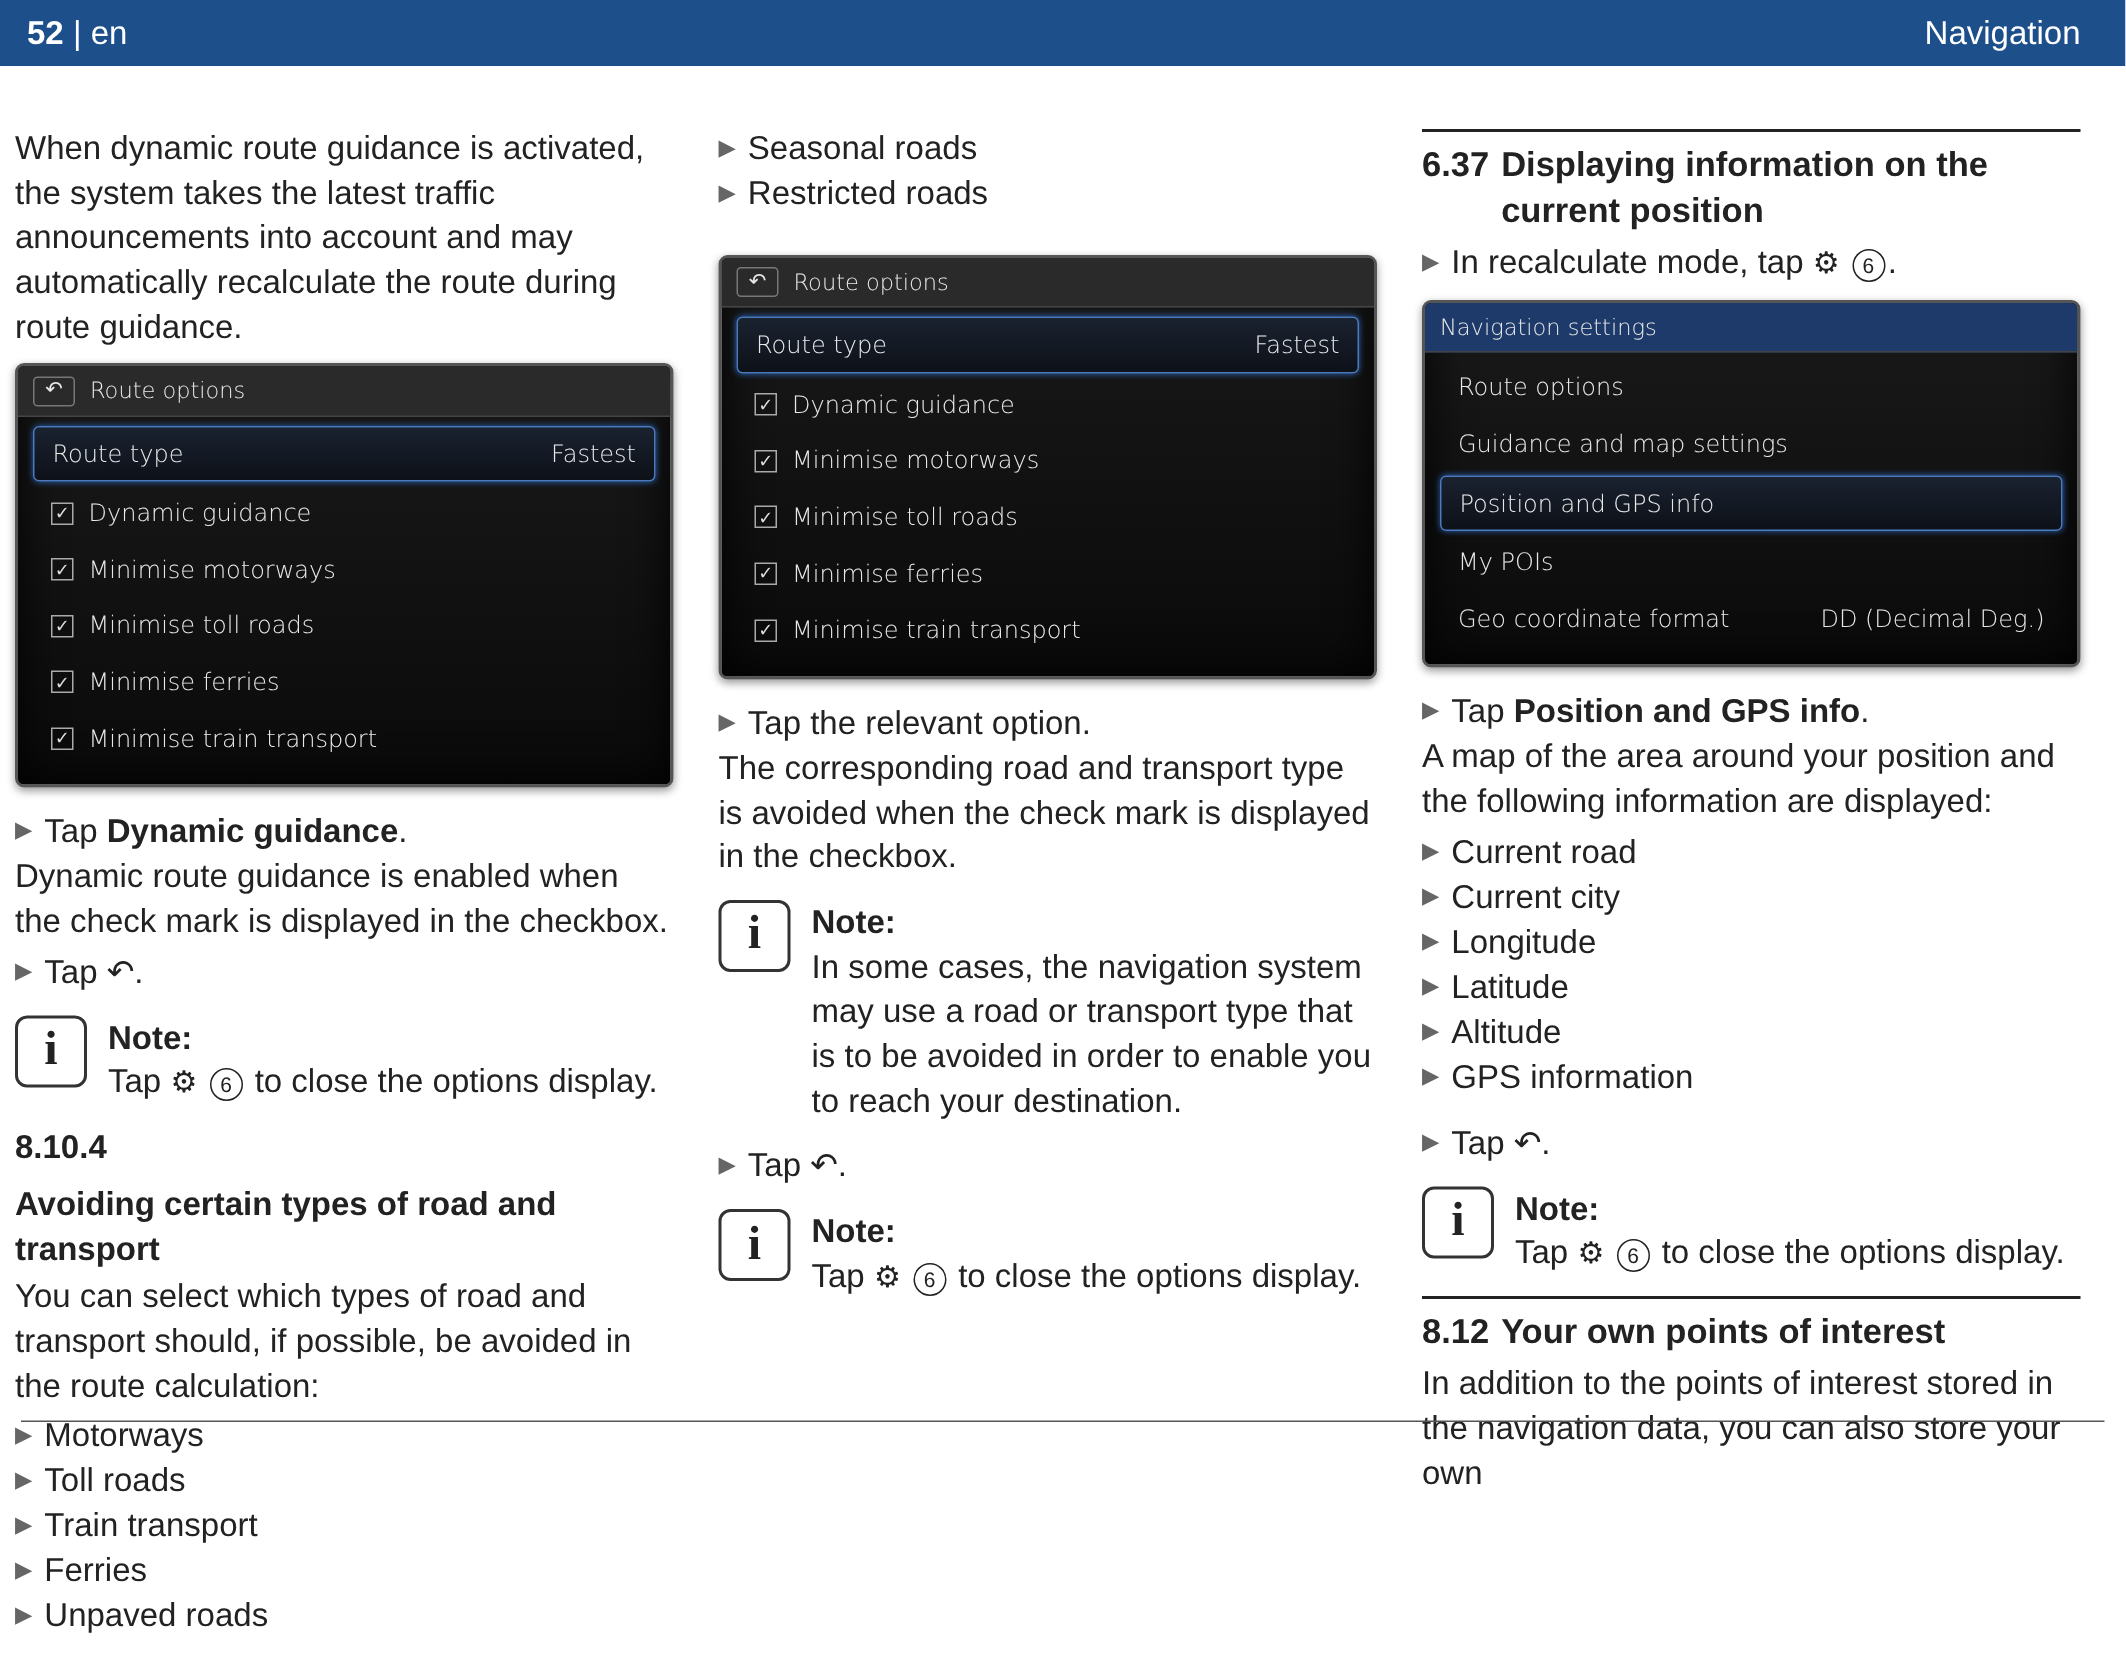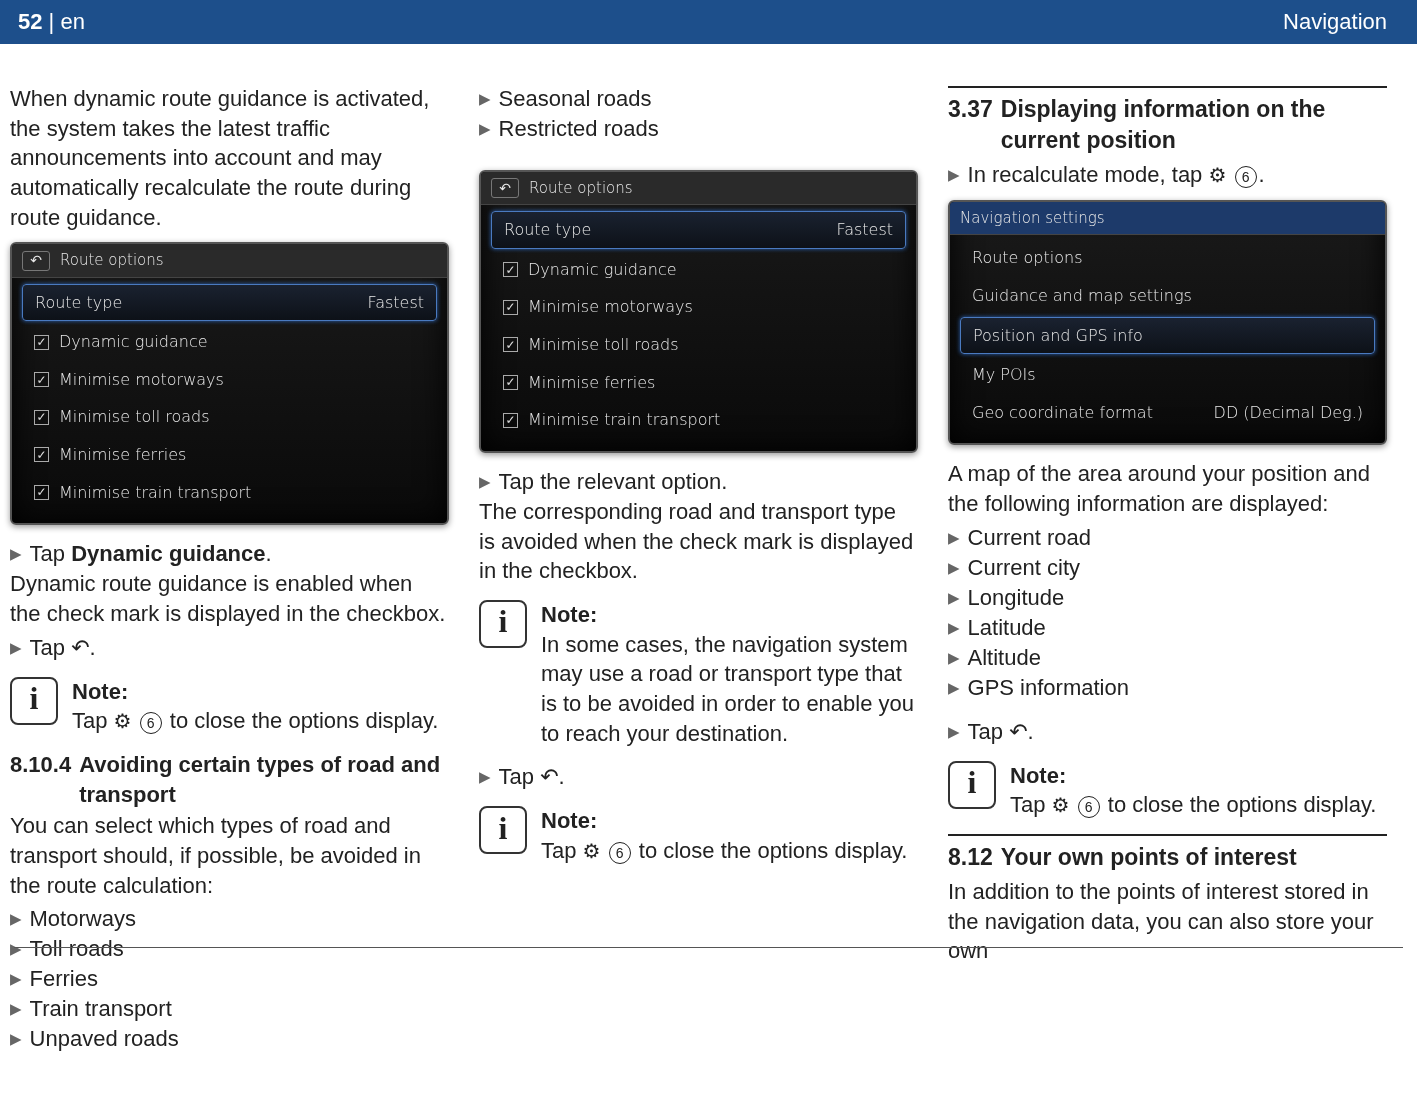--- a/index.html
+++ b/index.html
@@ -58,21 +58,21 @@
   .note-icon {
     width:48px; height:48px; border:2px solid #333; border-radius:8px;
     display:flex; align-items:center; justify-content:center;
     font-family: Georgia, serif; font-size:32px; font-weight:bold;
     flex-shrink:0;
   }
   .note-icon::before { content:"i"; position:relative; top:-2px; }
   .note-text { flex:1; }
   .note-text .ntitle { font-weight:700; }
 
-  .subhead { font-weight: 700; display:flex; gap:8px; margin-top:14px; margin-bottom:2px; }
+  .subhead { font-weight: 700; display:flex; gap:8px; margin-top:14px; margin-bottom:2px;flex-direction:column; }
   .subhead .num { font-weight:700; }
   .sec-divider { border-top: 2px solid #222; margin: 2px 0 6px 0; }
   .secheading { font-weight:700; font-size:23px; display:flex; gap:8px; margin-bottom:4px; }
   .secheading .snum { font-weight:700; }
 
   .gear-icon { font-size:20px; display:inline-block; }
   .circ-num {
     display:inline-flex; width:22px; height:22px; border:1.5px solid #222; border-radius:50%;
     align-items:center; justify-content:center; font-size:14px; line-height:1; margin:0 2px;
   }
@@ -169,25 +169,25 @@
   <div class="bullet-line">
           <span class="tri"></span>
           <span>Motorways</span>
         </div>
   <div class="bullet-line">
           <span class="tri"></span>
           <span>Toll roads</span>
         </div>
   <div class="bullet-line">
           <span class="tri"></span>
+          <span>Train transport</span>
+        </div>
+  <div class="bullet-line">
+          <span class="tri"></span>
           <span>Ferries</span>
-        </div>
-  <div class="bullet-line">
-          <span class="tri"></span>
-          <span>Train transport</span>
         </div>
   <div class="bullet-line">
           <span class="tri"></span>
           <span>Unpaved roads</span>
         </div>
 </div>
 
 <div class="col">
   <div class="bullet-line">
           <span class="tri"></span>
@@ -268,21 +268,21 @@
         <span>Tap </span><span class="gear-icon">⚙</span>
         <span class="circ-num">6</span><span> to close the options display.</span>
       </div>
     </div>
   </div>
 </div>
 
 <div class="col">
   <div class="sec-divider"></div>
   <div class="secheading">
-    <span class="snum">3.37</span>
+    <span class="snum">6.37</span>
     <span>Displaying information on the current position</span>
   </div>
   <div class="bullet-line">
     <span class="tri"></span>
     <span><span>In recalculate mode, tap </span><span class="gear-icon">⚙</span>
       <span class="circ-num">6</span>.</span>
   </div>
 
   <div class="device">
     <div class="dev-title" style="background:#1d3a6a;">
@@ -301,20 +301,24 @@
       <div class="dev-row plain">
               <span>My POIs</span>
             </div>
       <div class="dev-row plain">
         <span>Geo coordinate format</span>
         <span>DD (Decimal Deg.)</span>
       </div>
     </div>
   </div>
 
+  <div class="bullet-line">
+    <span class="tri"></span>
+    <span><span>Tap </span><b>Position and GPS info</b><span>.</span></span>
+  </div>
   <p>A map of the area around your position and the following information are displayed:</p>
   <div class="bullet-line">
           <span class="tri"></span>
           <span>Current road</span>
         </div>
   <div class="bullet-line">
           <span class="tri"></span>
           <span>Current city</span>
         </div>
   <div class="bullet-line">

